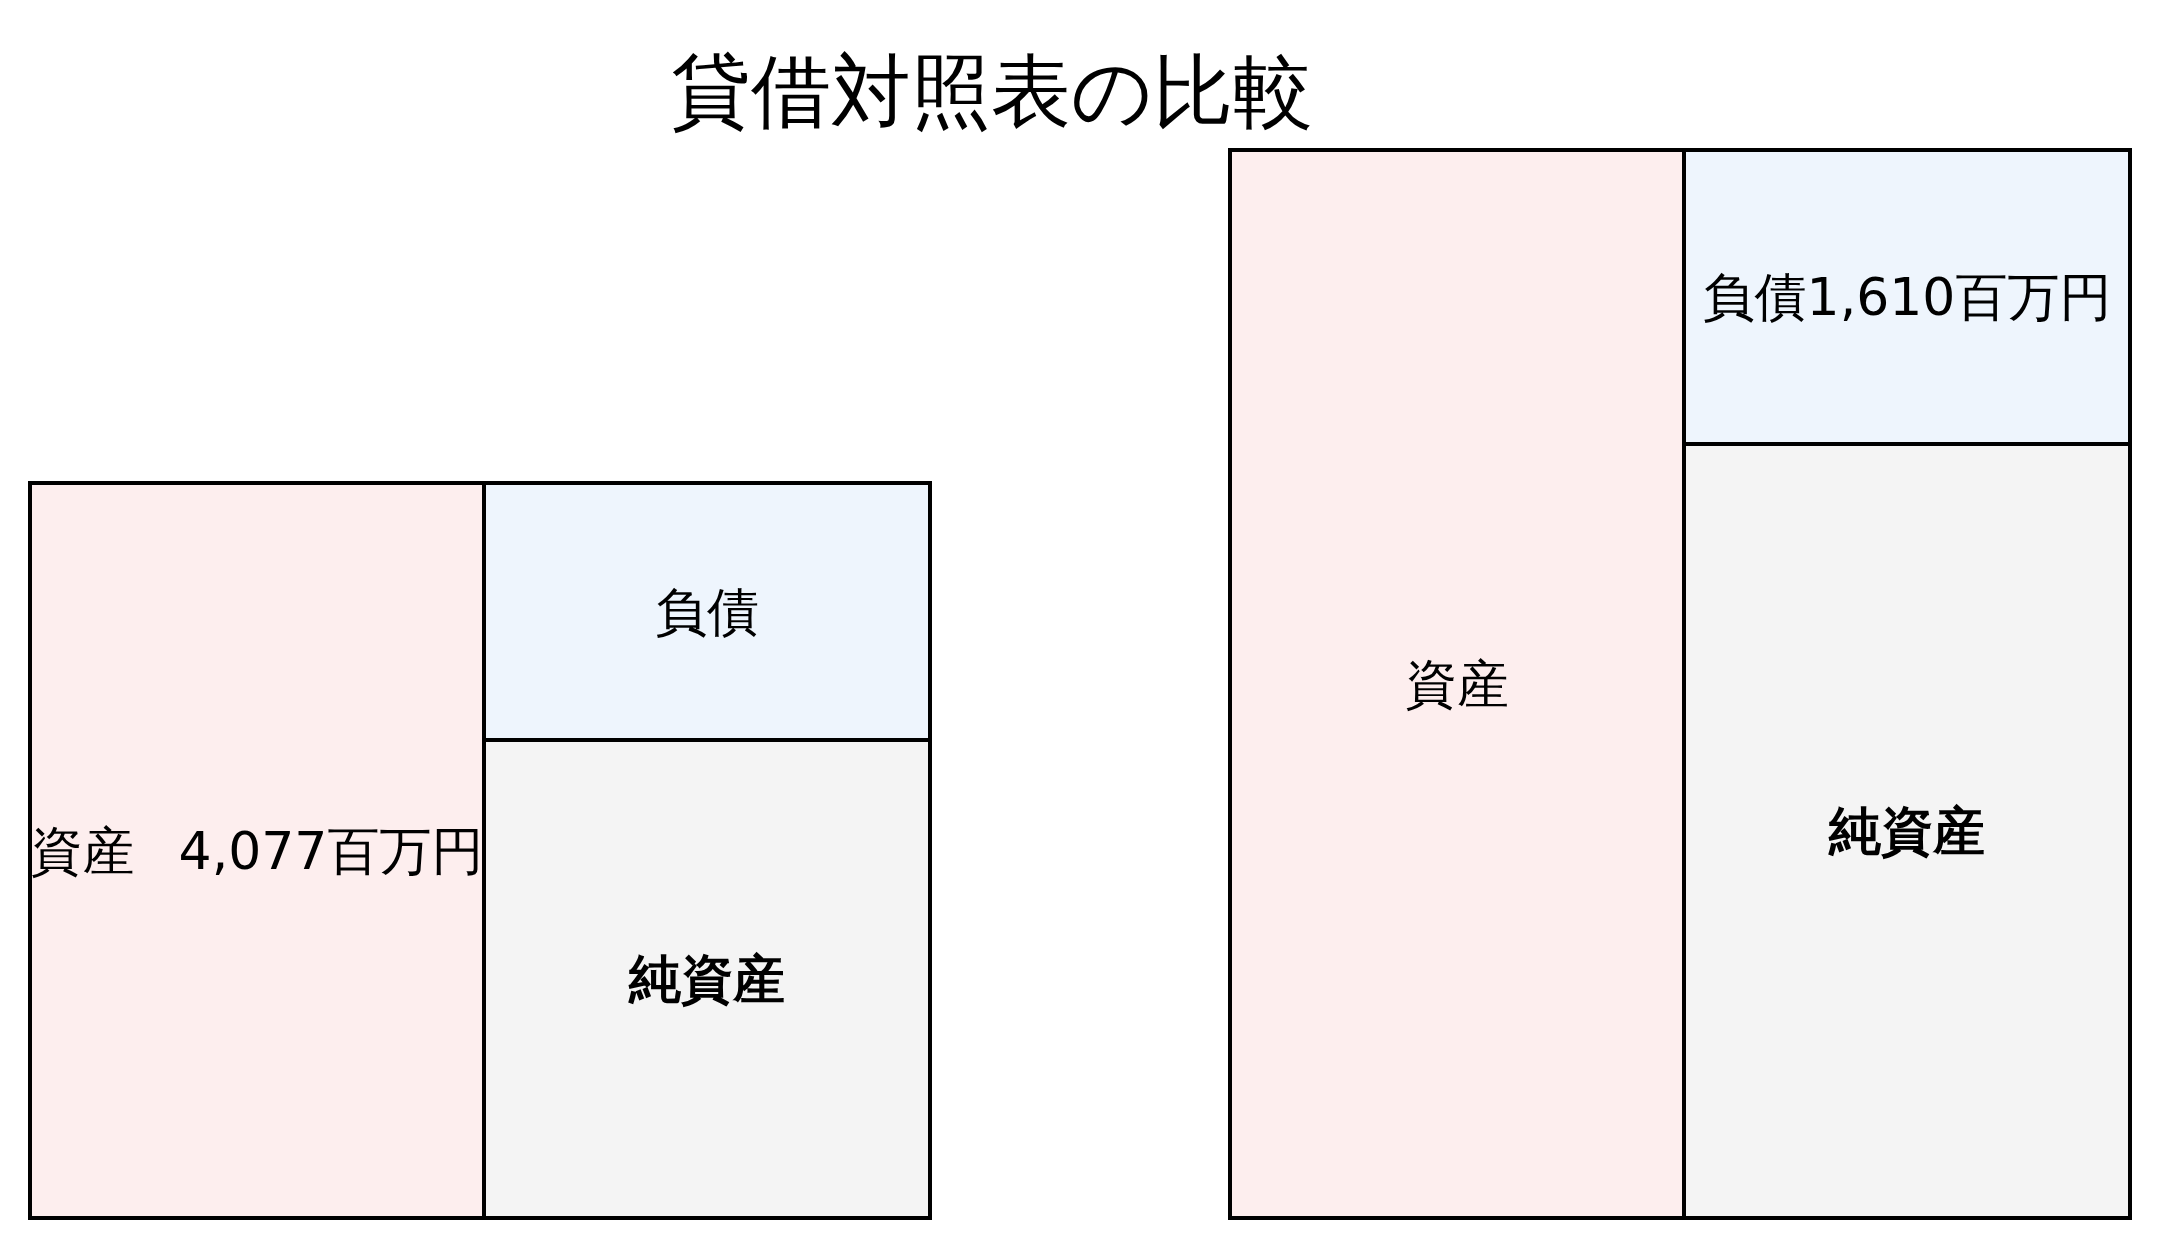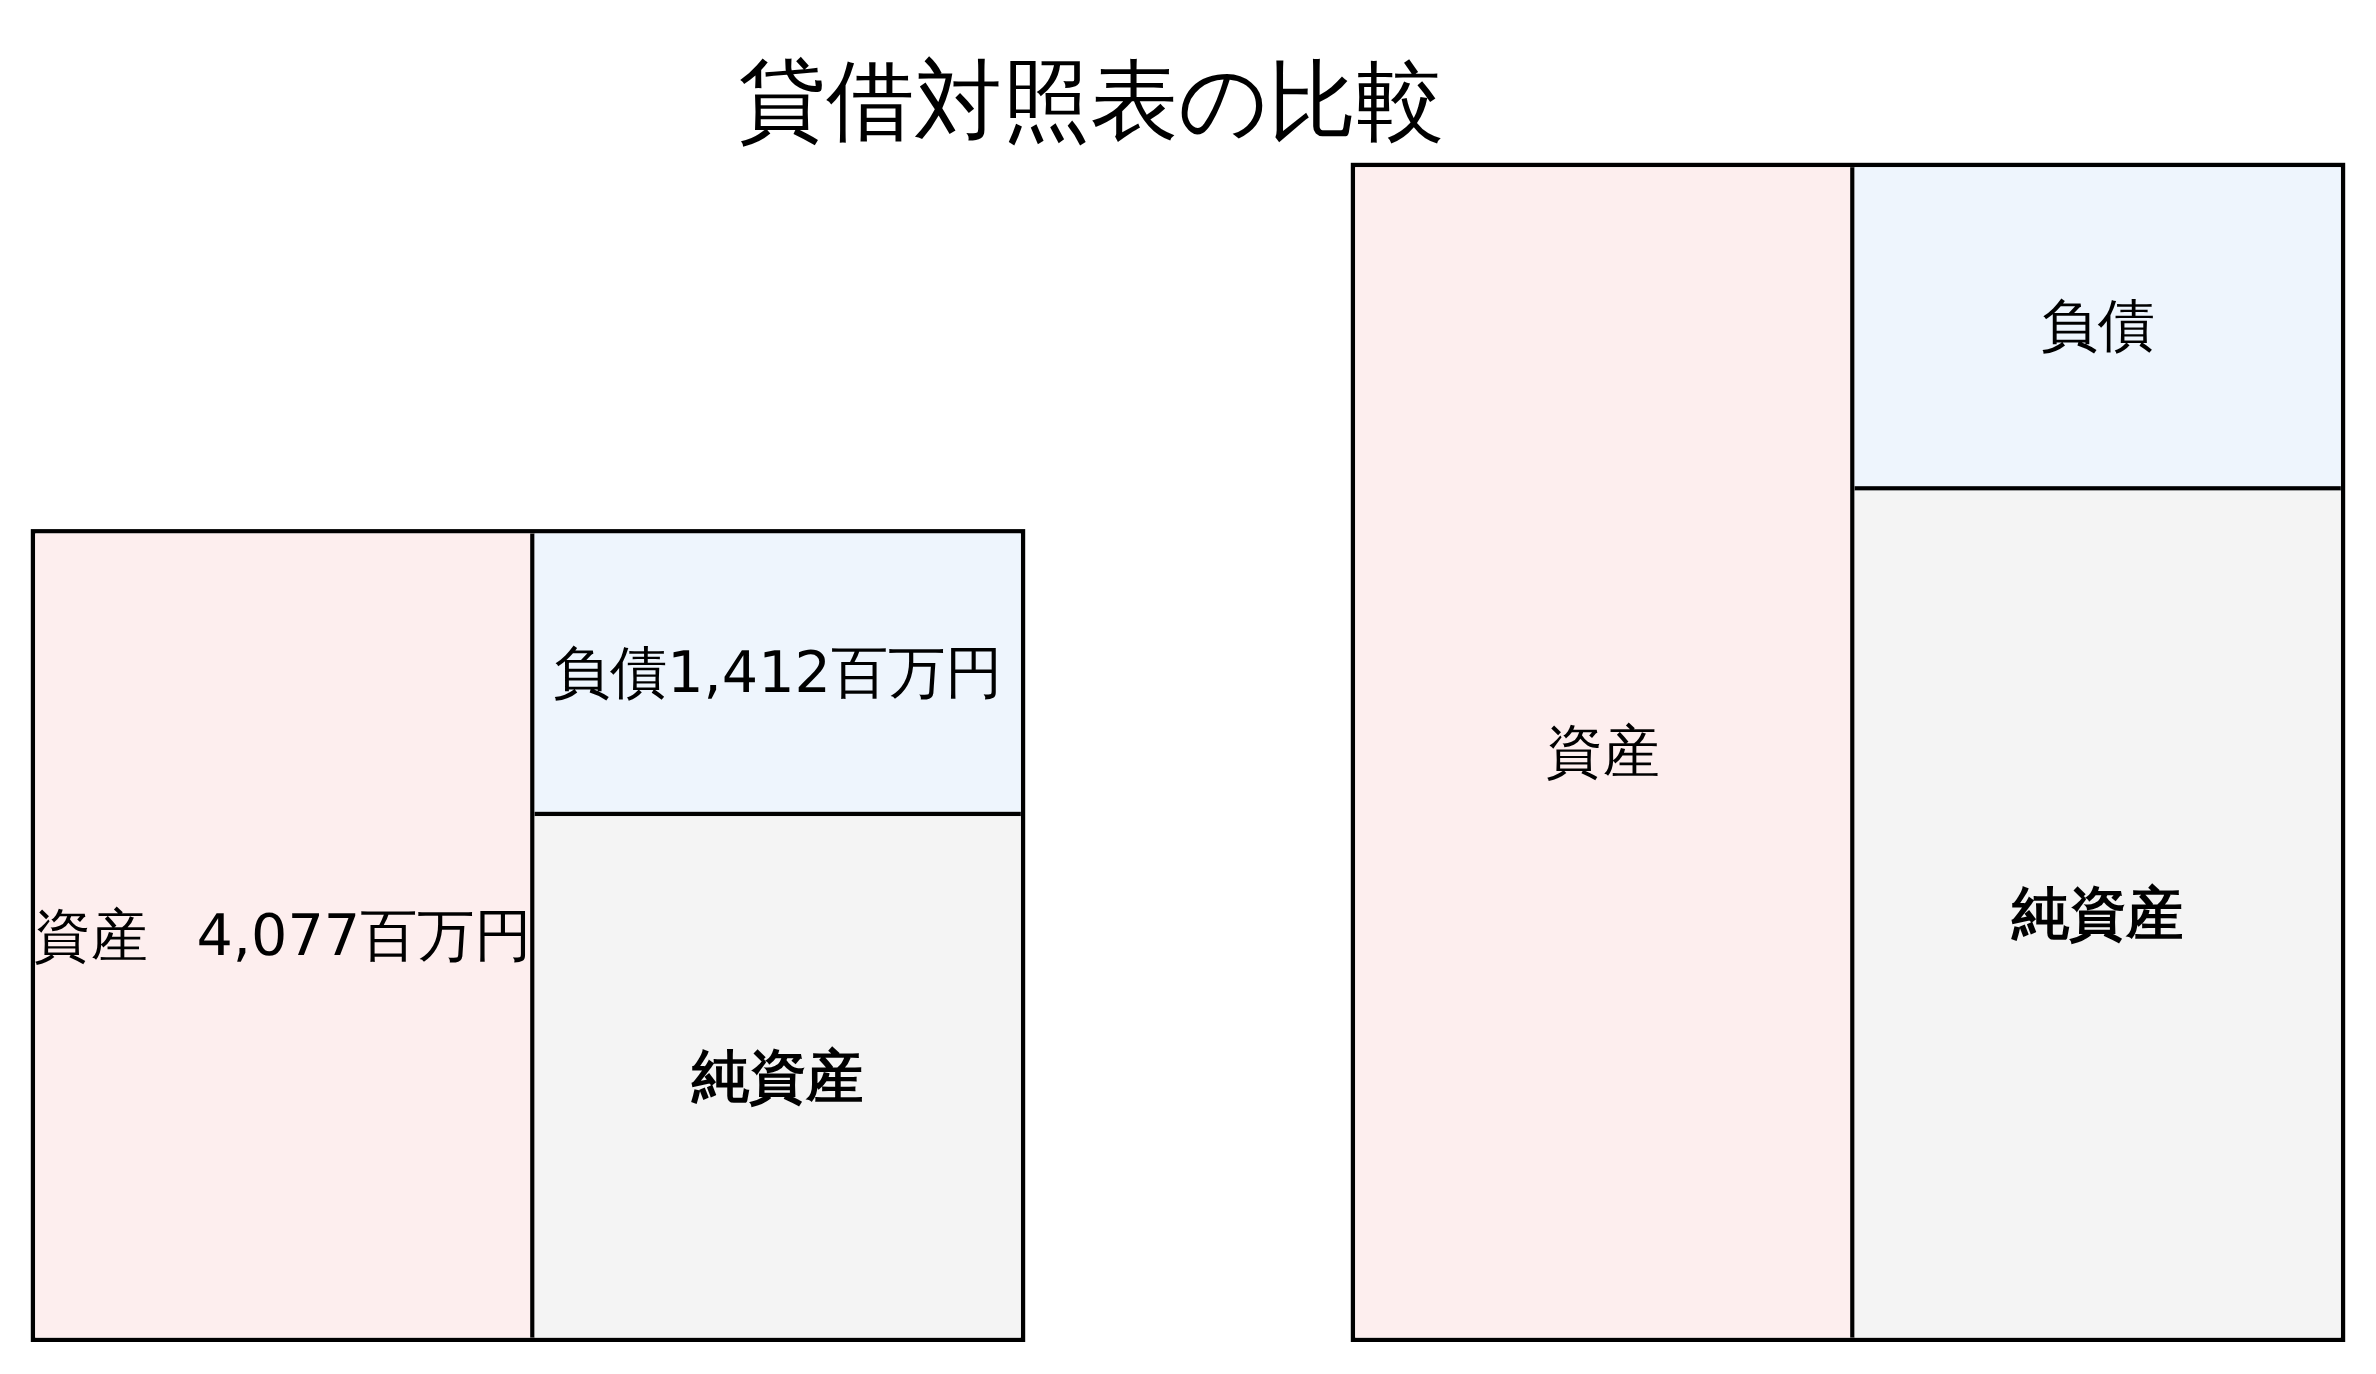--- a/index.html
+++ b/index.html
@@ -29,30 +29,30 @@
 
 <div class="title">貸借対照表の比較</div>
 
 <div class="bs" style="left:28px; top:481px; width:904px; height:739px;">
   <div class="cell assets" style="left:0; top:0; width:454px; height:731px;">
     <span class="label">資産</span>
     <span class="value">4,077百万円</span>
   </div>
   <div class="cell liab" style="left:454px; top:0; width:442px; height:257px;">
     <span class="label">負債</span>
-    <span class="value">1,412百万円</span>
   </div>
   <div class="cell equity" style="left:454px; top:257px; width:442px; height:474px;">
     <span class="label">純資産</span>
   </div>
 </div>
 
 <div class="bs" style="left:1228px; top:148px; width:904px; height:1072px;">
   <div class="cell assets" style="left:0; top:0; width:454px; height:1064px;">
     <span class="label">資産</span>
   </div>
   <div class="cell liab" style="left:454px; top:0; width:442px; height:294px;">
     <span class="label">負債</span>
+    <span class="value">1,610百万円</span>
   </div>
   <div class="cell equity" style="left:454px; top:294px; width:442px; height:770px;">
     <span class="label">純資産</span>
   </div>
 </div>
 
 </body></html>

